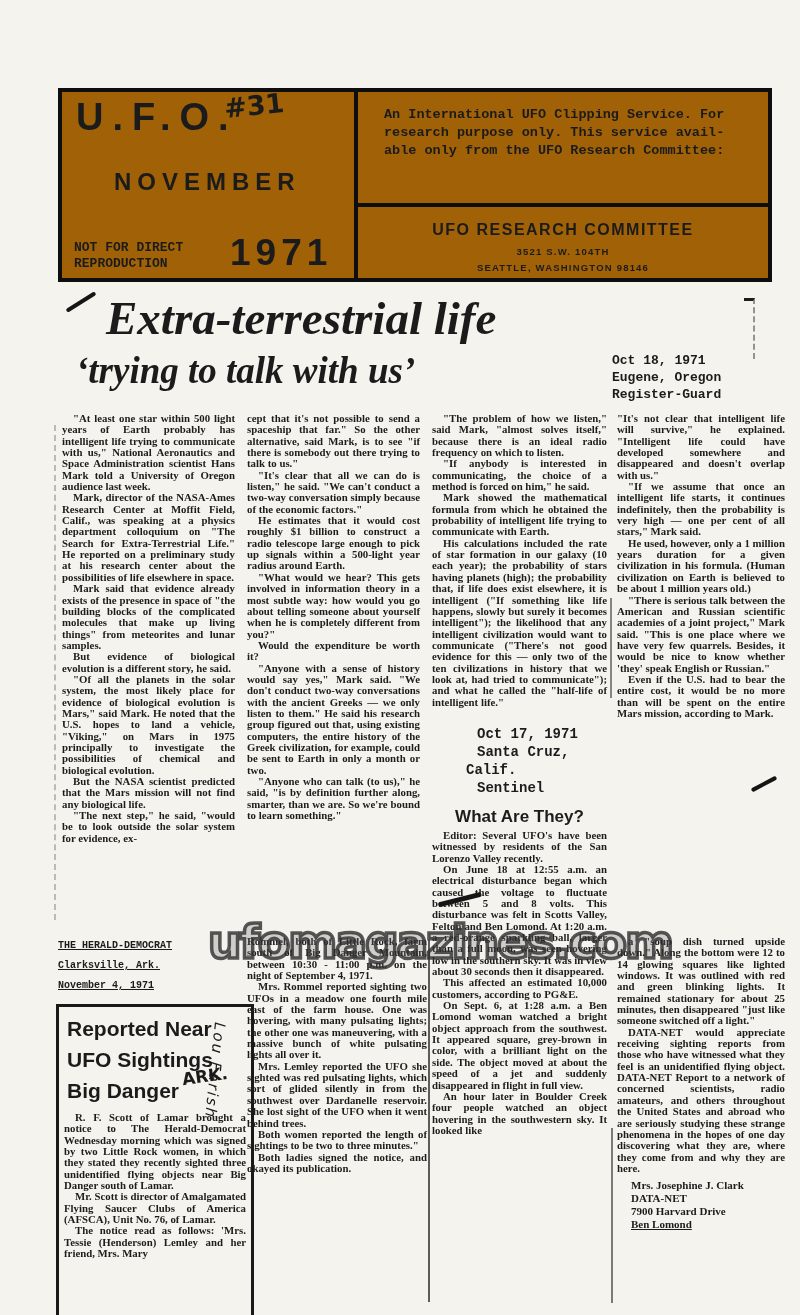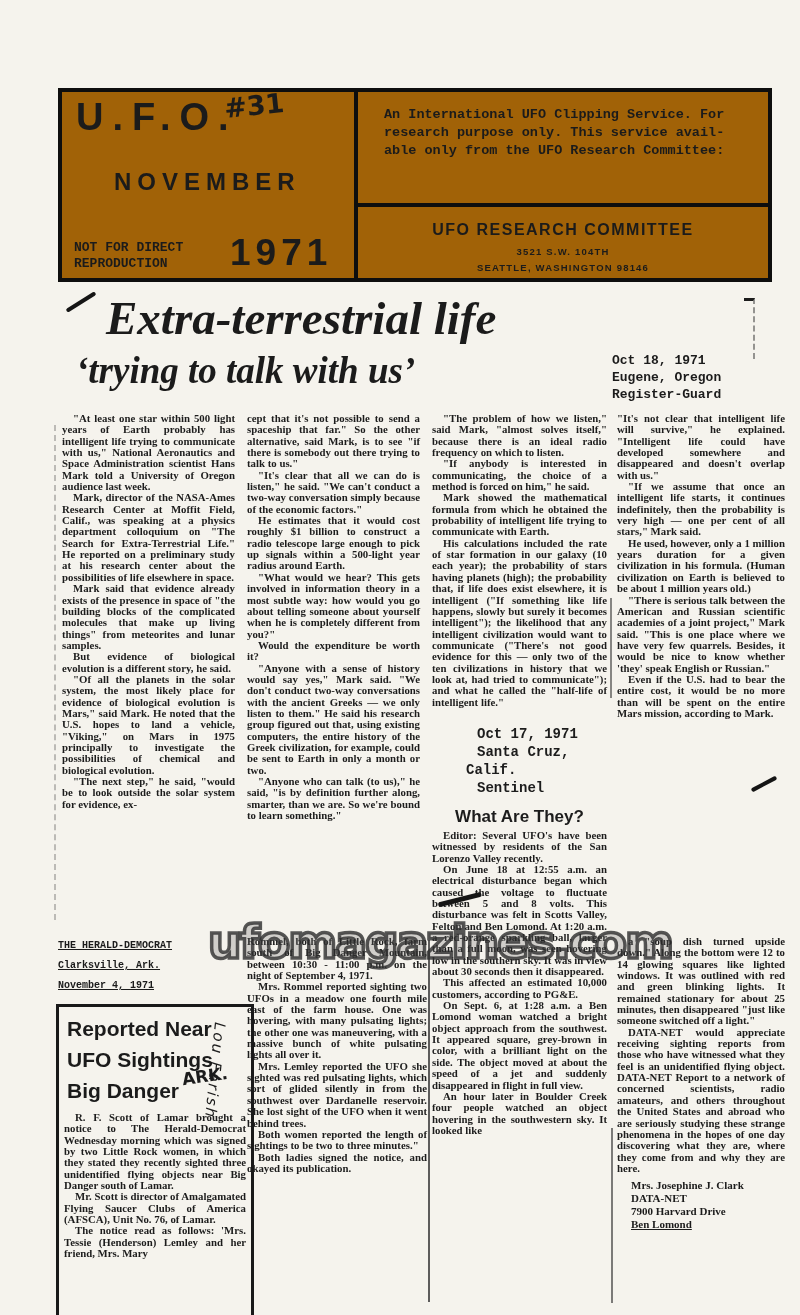--- a/index.html
+++ b/index.html
@@ -102,20 +102,21 @@
     </div>
   <div class="abs slash slash1"></div>
   <div class="abs bracket"></div>
 
   <div class="abs body-col col1">
       <p>"At least one star within 500 light years of Earth probably has intelligent life trying to communicate with us," National Aeronautics and Space Administration scientist Hans Mark told a University of Oregon audience last week.</p>
       <p>Mark, director of the NASA-Ames Research Center at Moffit Field, Calif., was speaking at a physics department colloquium on "The Search for Extra-Terrestrial Life." He reported on a preliminary study at his research center about the possibilities of life elsewhere in space.</p>
       <p>Mark said that evidence already exists of the presence in space of "the building blocks of the complicated molecules that make up living things" from meteorites and lunar samples.</p>
       <p>But evidence of biological evolution is a different story, he said.</p>
       <p>"Of all the planets in the solar system, the most likely place for evidence of biological evolution is Mars," said Mark. He noted that the U.S. hopes to land a vehicle, "Viking," on Mars in 1975 principally to investigate the possibilities of chemical and biological evolution.</p>
+      <p>But the NASA scientist predicted that the Mars mission will not find any biological life.</p>
       <p>"The next step," he said, "would be to look outside the solar system for evidence, ex-</p>
     </div>
   <div class="abs body-col col2 cont">
       <p>cept that it's not possible to send a spaceship that far." So the other alternative, said Mark, is to see "if there is somebody out there trying to talk to us."</p>
       <p>"It's clear that all we can do is listen," he said. "We can't conduct a two-way conversation simply because of the economic factors."</p>
       <p>He estimates that it would cost roughly $1 billion to construct a radio telescope large enough to pick up signals within a 500-light year radius around Earth.</p>
       <p>"What would we hear? This gets involved in information theory in a most subtle way: how would you go about telling someone about yourself when he is completely different from you?"</p>
       <p>Would the expenditure be worth it?</p>
       <p>"Anyone with a sense of history would say yes," Mark said. "We don't conduct two-way conversations with the ancient Greeks — we only listen to them." He said his research group figured out that, using existing computers, the entire history of the Greek civilization, for example, could be sent to Earth in only a month or two.</p>
       <p>"Anyone who can talk (to us)," he said, "is by definition further along, smarter, than we are. So we're bound to learn something."</p>

